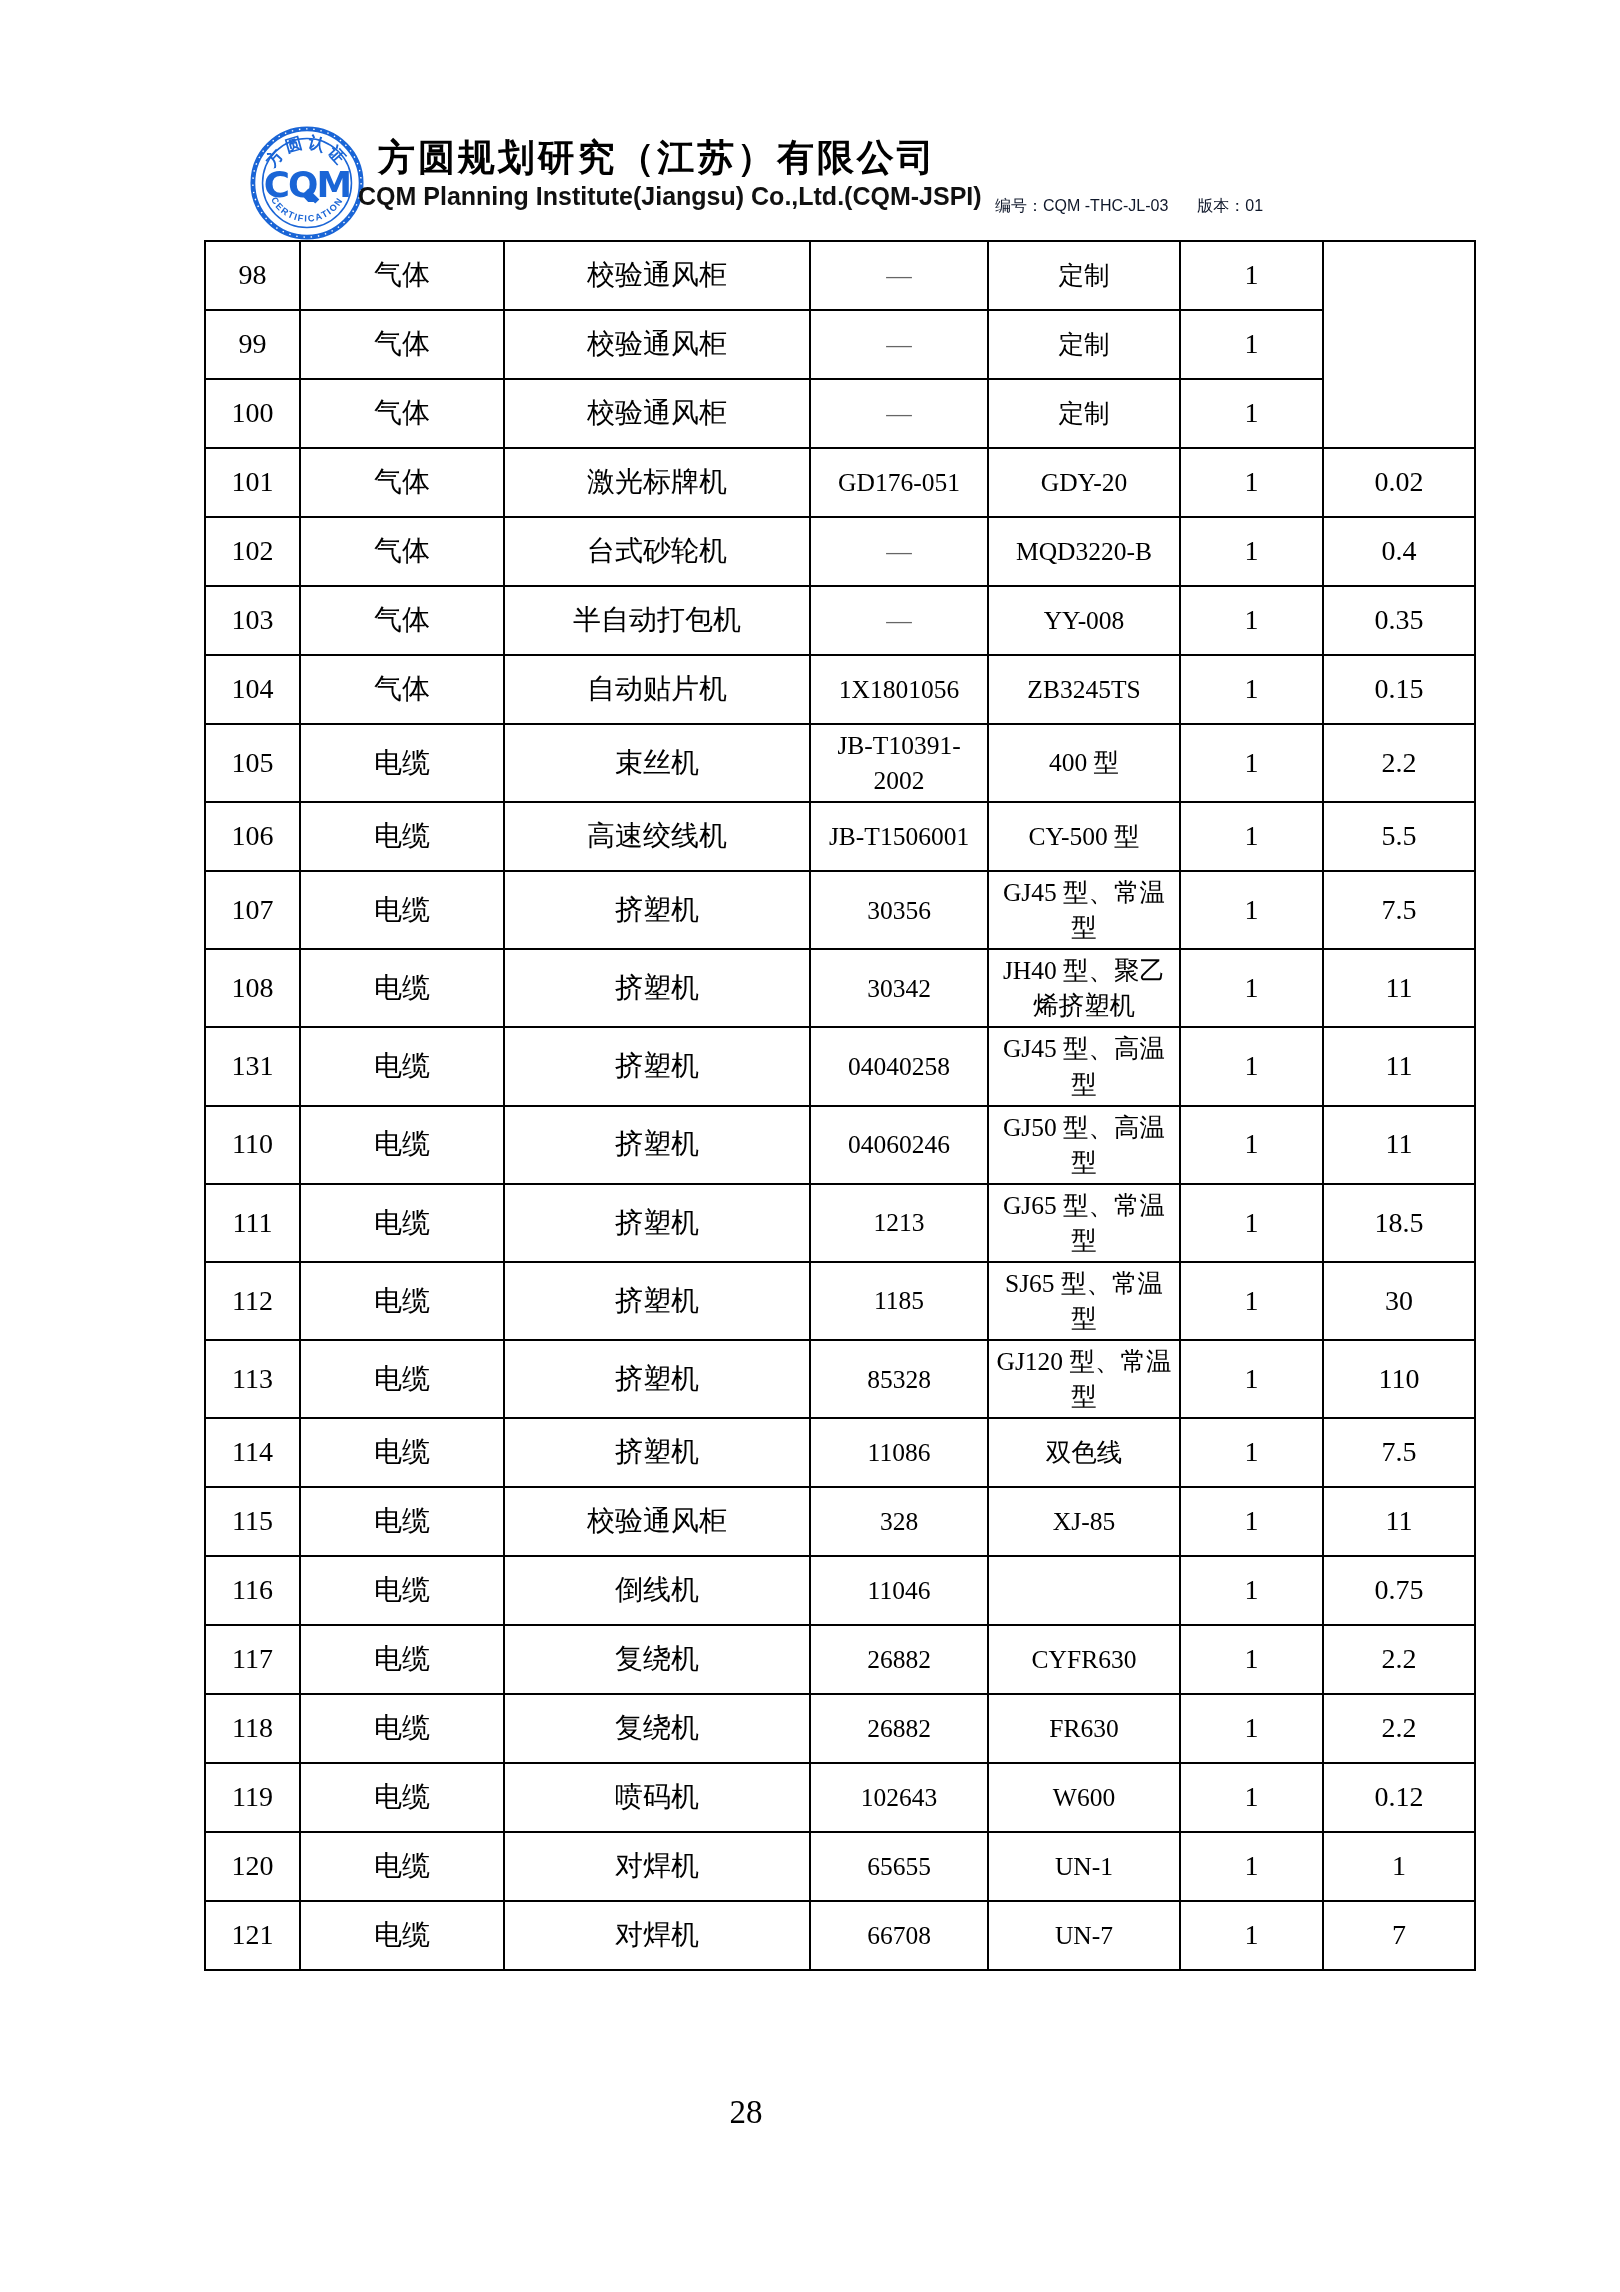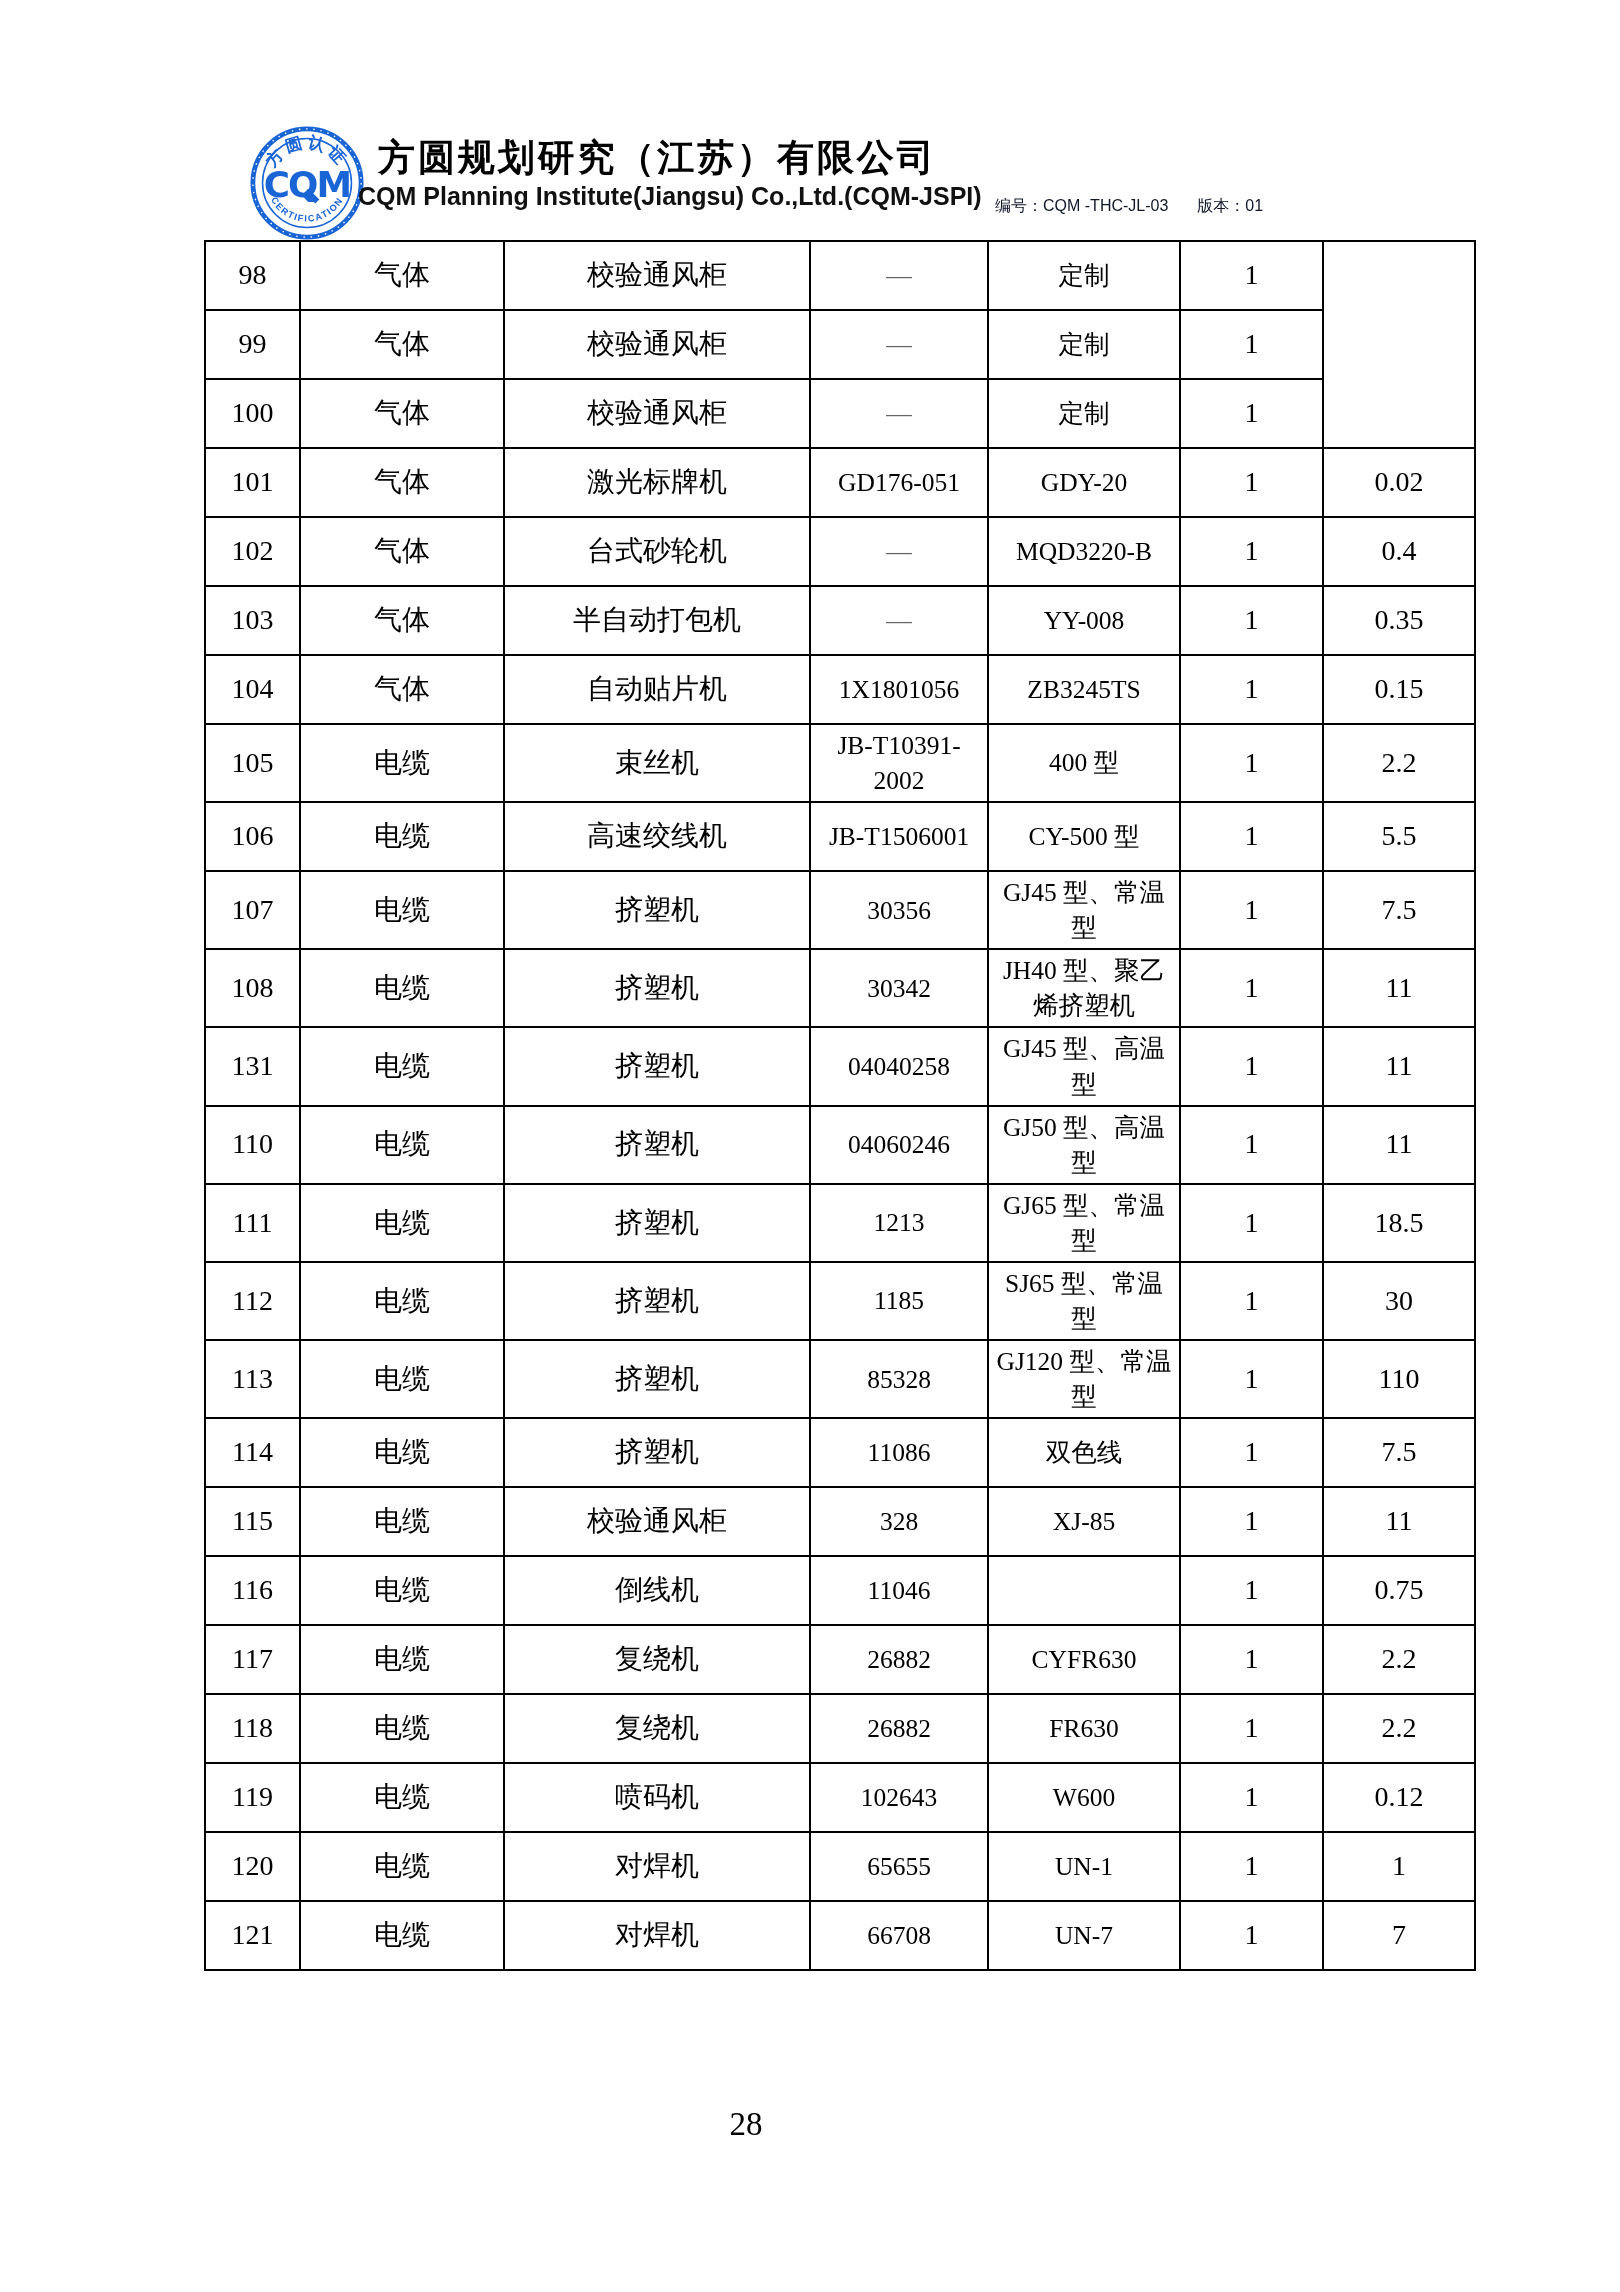--- a/index.html
+++ b/index.html
@@ -49,21 +49,21 @@
     line-height: 1.38;
     padding: 2.9px 5.9px;
     overflow: hidden;
   }
   .doc-table td[data-col="code"],
   .doc-table td[data-col="model"] { font-size: 25.5px; }
   .doc-table td.dash { color: #666; }
   
   .page-number {
     position: absolute; left: 0; top: 2094px; width: 1492px;
-    text-align: center; font-size: 33px; color: #000; margin-top: 12px;
+    text-align: center; font-size: 33px; color: #000;
   }
   
   .logo-arc-top { font-size: 17px; font-weight: bold; fill: var(--logo-blue);
                   font-family: "Liberation Serif", serif; letter-spacing: 4px; }
   .logo-main    { font-size: 37px; font-weight: bold; fill: var(--logo-blue);
                   font-family: "DejaVu Sans", sans-serif; letter-spacing: -2px; }
   .logo-arc-bottom { font-size: 9.5px; font-weight: bold; fill: var(--logo-blue);
                   font-family: "Liberation Sans", sans-serif; letter-spacing: 1.5px; }
 </style>
 </head>

